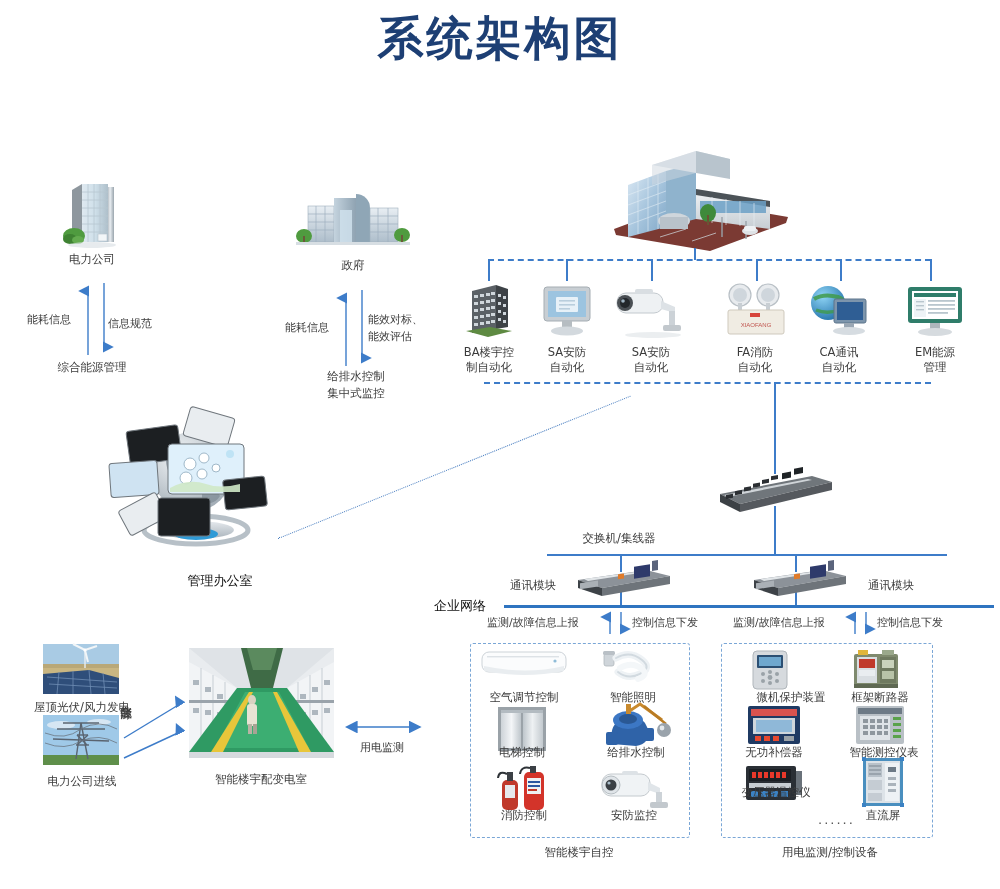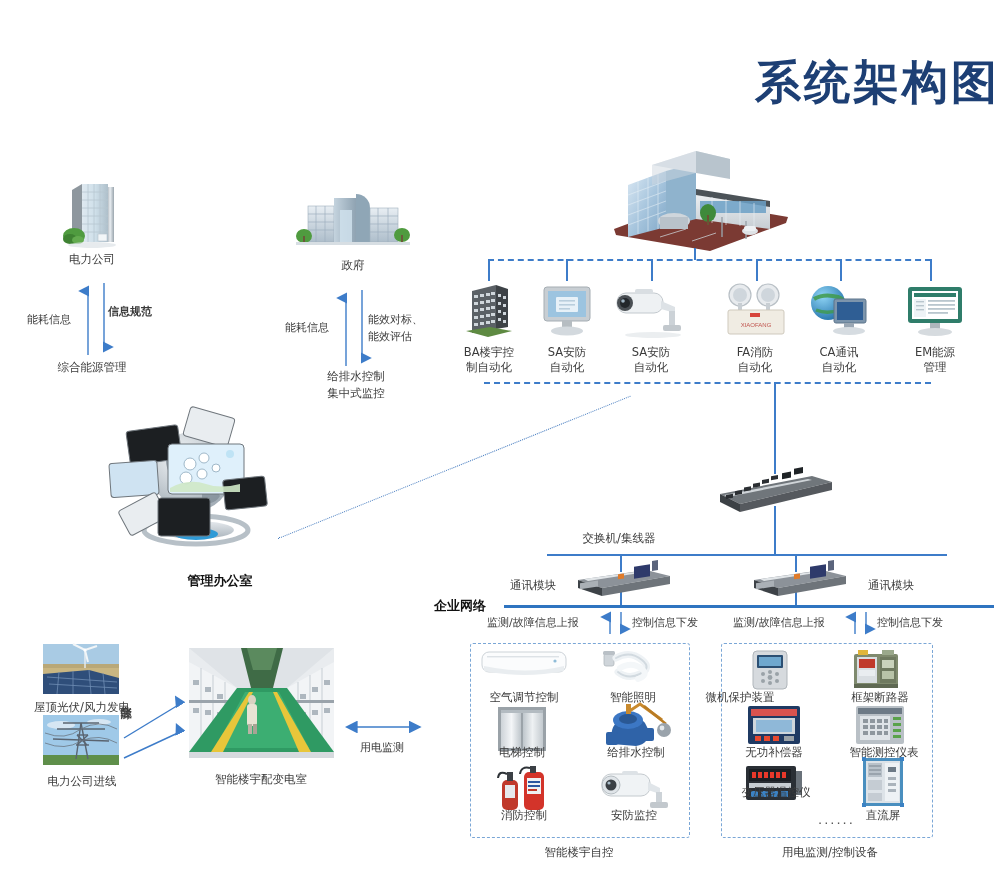--- a/index.html
+++ b/index.html
@@ -1,30 +1,30 @@
 <!DOCTYPE html>
 <html><head>
 <meta charset="utf-8">
 <style>
   html,body{margin:0;padding:0;background:#ffffff;}
   body{width:1000px;height:889px;position:relative;overflow:hidden;
        font-family:"DejaVu Sans","Liberation Sans",sans-serif;color:#333;}
   .abs{position:absolute;text-align:center;}
   .lbl{position:absolute;font-size:11.5px;color:#3b3b3b;line-height:15px;text-align:center;white-space:nowrap;}
   .lbl2{position:absolute;font-size:11.5px;color:#3b3b3b;line-height:15px;text-align:center;}
-  .title{position:absolute;left:0;right:0;top:8px;text-align:right;
+  .title{position:absolute;left:0;right:0;top:8px;text-align:center;
          font-size:46px;font-weight:bold;color:#1d3f74;letter-spacing:3px;
-         font-family:"DejaVu Sans","Liberation Sans",sans-serif;margin-top:44px;}
+         font-family:"DejaVu Sans","Liberation Sans",sans-serif;}
   .vline{position:absolute;background:#3d7cc9;width:1.5px;}
   .hline{position:absolute;background:#3d7cc9;height:1.5px;}
   .dashh{position:absolute;height:0;border-top:2px dashed #3d7cc9;}
   .thickline{position:absolute;height:3px;background:#2f74c0;}
   .diag{position:absolute;height:0;border-top:1.5px dotted #4a7fc1;transform-origin:0 0;}
   .dashbox{position:absolute;border:1.5px dashed #7aa6d6;border-radius:3px;}
-  .bold{font-weight:bold;color:#111;font-size:13px;}
+  .bold{font-weight:normal;color:#111;font-size:13px;}
   .vtext{position:absolute;font-size:11.5px;color:#3b3b3b;writing-mode:vertical-rl;text-orientation:upright;letter-spacing:1px;}
   svg{display:block;overflow:visible;}
   .arrowlbl{position:absolute;font-size:11px;color:#3b3b3b;white-space:nowrap;}
   .dots{position:absolute;font-size:13px;color:#555;letter-spacing:2px;}
 </style>
 </head>
 <body>
 
 <div class="title">系统架构图</div>
 
@@ -73,21 +73,21 @@
       </marker>
       <marker id="aDn" markerWidth="8" markerHeight="8" refX="4" refY="7" orient="auto">
         <path d="M4,0 L8,8 L0,8 Z" fill="#3d7cc9"></path>
       </marker>
     </defs>
     <line x1="10" y1="72" x2="10" y2="8" stroke="#3d7cc9" stroke-width="1.4" marker-end="url(#aUp)"></line>
     <line x1="26" y1="0" x2="26" y2="64" stroke="#3d7cc9" stroke-width="1.4" marker-end="url(#aDn)"></line>
   </svg>
 </div>
 <div class="arrowlbl" style="left:27px;top:312px;">能耗信息</div>
-<div class="arrowlbl" style="left:108px;top:304px;font-weight:bold;">信息规范</div>
+<div class="arrowlbl" style="left:108px;top:316px;">信息规范</div>
 <div class="lbl" style="left:32px;top:360px;width:120px;">综合能源管理</div>
 
 <div class="abs" style="left:296px;top:188px;">
   <svg width="114" height="62" viewBox="0 0 114 62">
     <defs>
       <linearGradient id="gGov" x1="0" y1="0" x2="0" y2="1">
         <stop offset="0" stop-color="#e8eef3"></stop>
           <stop offset="1" stop-color="#aebecb"></stop>
       </linearGradient>
       <linearGradient id="gGov2" x1="0" y1="0" x2="1" y2="0">
@@ -565,21 +565,21 @@
       <circle cx="14" cy="24" r="2"></circle>
         <circle cx="21" cy="22" r="2"></circle>
         <circle cx="28" cy="24" r="2"></circle>
       <circle cx="14" cy="31" r="2"></circle>
         <circle cx="21" cy="33" r="2"></circle>
         <circle cx="28" cy="31" r="2"></circle>
       <circle cx="21" cy="27.5" r="2.4"></circle>
     </g>
   </svg>
 </div>
-<div class="lbl" style="left:692px;top:690px;width:96px;">微机保护装置</div>
+<div class="lbl" style="left:743px;top:690px;width:96px;">微机保护装置</div>
 
 <div class="abs" style="left:852px;top:648px;">
   <svg width="52" height="42" viewBox="0 0 52 42">
     <rect x="2" y="6" width="44" height="32" rx="2" fill="#7f8a6e"></rect>
     <rect x="5" y="9" width="20" height="26" fill="#d9dee2"></rect>
     <rect x="7" y="11" width="16" height="9" fill="#c0392b"></rect>
     <rect x="7" y="22" width="16" height="6" fill="#e9edf0"></rect>
     <rect x="28" y="9" width="16" height="26" fill="#6f7a60"></rect>
     <rect x="30" y="12" width="12" height="8" fill="#c9d2bc"></rect>
     <rect x="30" y="23" width="12" height="8" fill="#b8c3a8"></rect>

